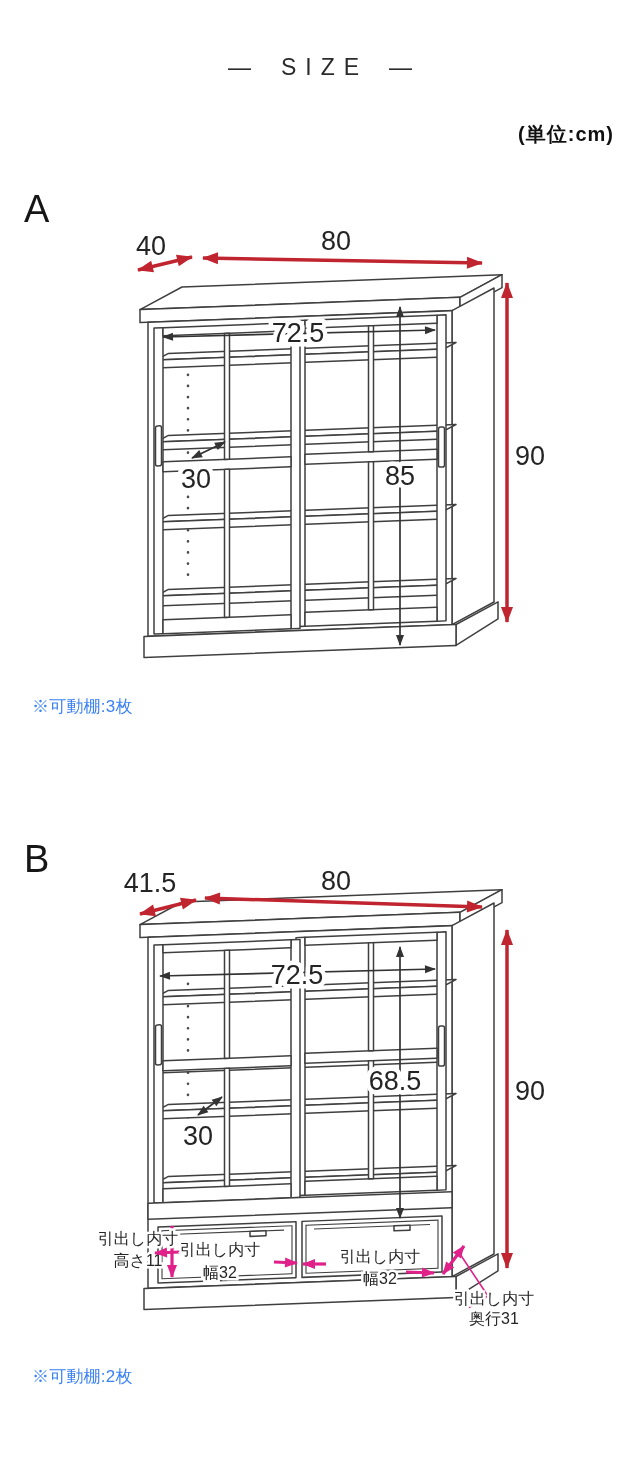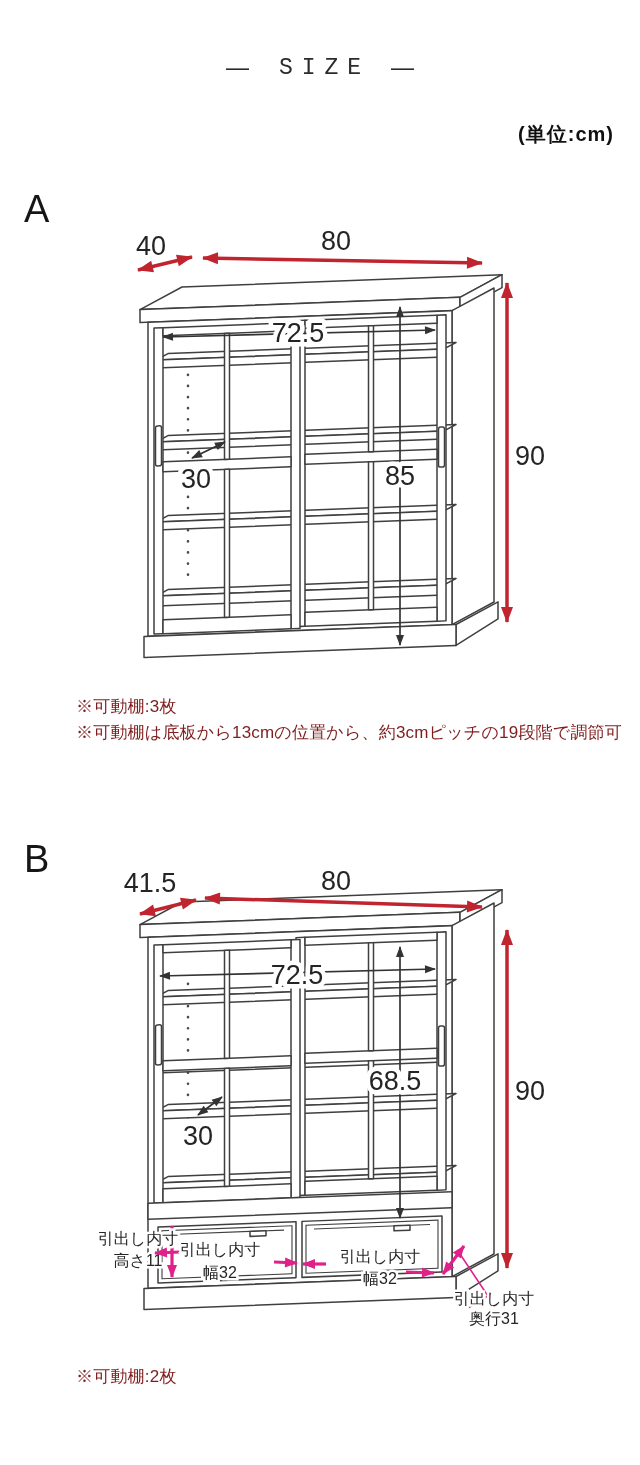--- a/index.html
+++ b/index.html
@@ -1,31 +1,31 @@
 <!DOCTYPE html>
 <html><head>
 <meta charset="utf-8">
 <style>
   html,body { margin:0; padding:0; background:#fff; }
   .page { position:relative; width:640px; height:1465px; background:#ffffff;
           font-family:"Liberation Sans", sans-serif; overflow:hidden; }
   .size-title { position:absolute; top:54px; left:0; right:0; display:flex;
                 justify-content:center; align-items:center; gap:30px;
                 font-size:23px; color:#2b2b2b; }
-  .size-word { letter-spacing:9px; margin-right:-9px;font-family:Liberation Mono, monospace; }
+  .size-word { letter-spacing:9px; margin-right:-9px; }
   .unit-label { position:absolute; top:121px; right:26px; font-size:20px;
                 font-weight:700; color:#101010; letter-spacing:1px;text-align:center; }
   .sec-label { position:absolute; left:24px; font-size:38px; color:#161616; line-height:1; }
   .sec-a { top:190px; }
   .sec-b { top:840px; }
   .diag { position:absolute; left:0; width:640px; }
   .diag-a { top:225px; height:480px; }
   .diag-b { top:860px; height:475px; }
   .notes { position:absolute; left:32px; font-size:17px; line-height:26px;
-           color:#7f1d1d; white-space:nowrap; letter-spacing:0.2px;margin-left:44px; }
+           color:#3b82f6; white-space:nowrap; letter-spacing:0.2px; }
   .notes-a { top:694px; }
   .notes-b { top:1364px;text-align:center; }
   
   .lw  { fill:#ffffff; stroke:#3f3f3f; stroke-width:1.5; stroke-linejoin:round; }
   .lt  { fill:none;    stroke:#3f3f3f; stroke-width:1.1; }
   .holes { stroke:#4a4a4a; stroke-width:2.6; stroke-linecap:round;
            stroke-dasharray:0.1,11; fill:none; }
   
   .rln { fill:none; stroke:#c0242e; stroke-width:3.5; }
   .bln { fill:none; stroke:#333333; stroke-width:1.7; }
@@ -139,21 +139,20 @@
       <text class="dim" x="400" y="260">85</text>
     </g>
     <g>
       <line class="bln" x1="192" y1="233" x2="225" y2="217" marker-start="url(#mbsA)" marker-end="url(#mbeA)"></line>
       <text class="dim" x="196" y="263">30</text>
     </g>
   </svg>
 
   <div class="notes notes-a">
     <div>※可動棚:3枚</div>
-    <div>※可動棚は底板から13cmの位置から、約3cmピッチの19段階で調節可</div>
   </div>
 
   <div class="sec-label sec-b">B</div>
 
   <svg class="diag diag-b" viewBox="0 0 640 475">
     <defs>
       <marker id="mreB" markerUnits="userSpaceOnUse" markerWidth="18" markerHeight="14" refX="16" refY="7" orient="auto">
           <path d="M1,1 L17,7 L1,13 Z" fill="#c0242e"></path>
         </marker>
       <marker id="mrsB" markerUnits="userSpaceOnUse" markerWidth="18" markerHeight="14" refX="2" refY="7" orient="auto">

